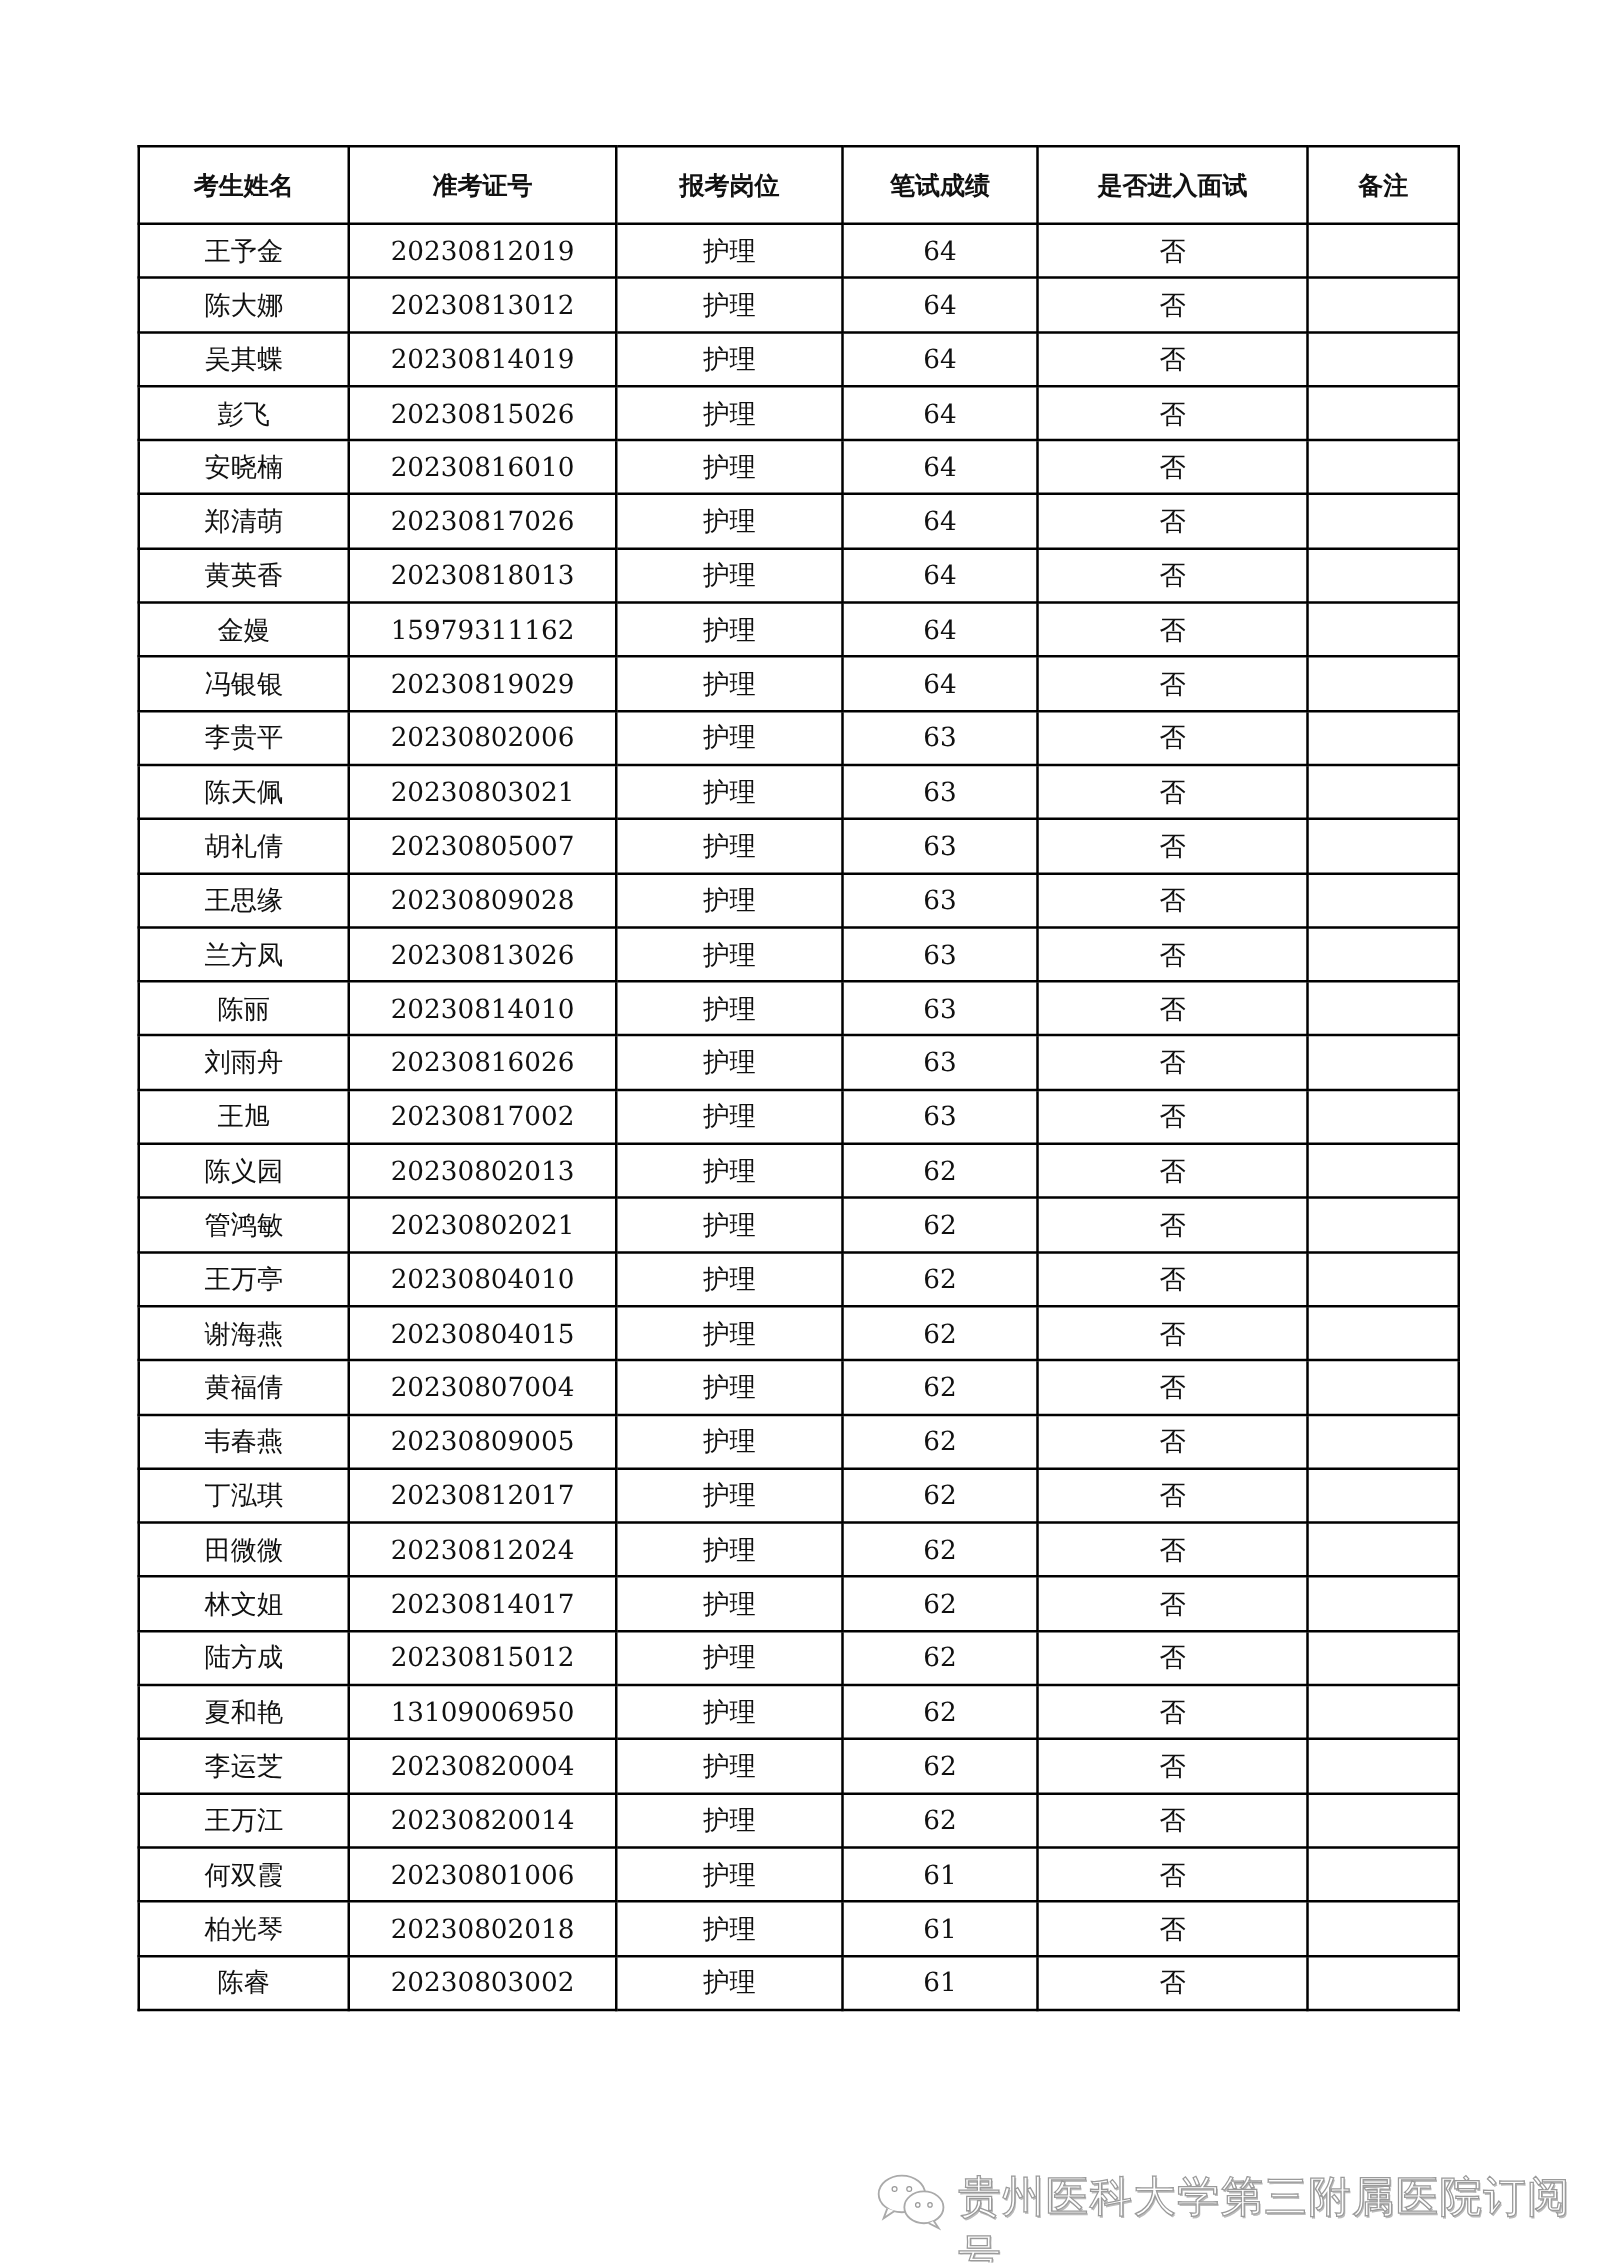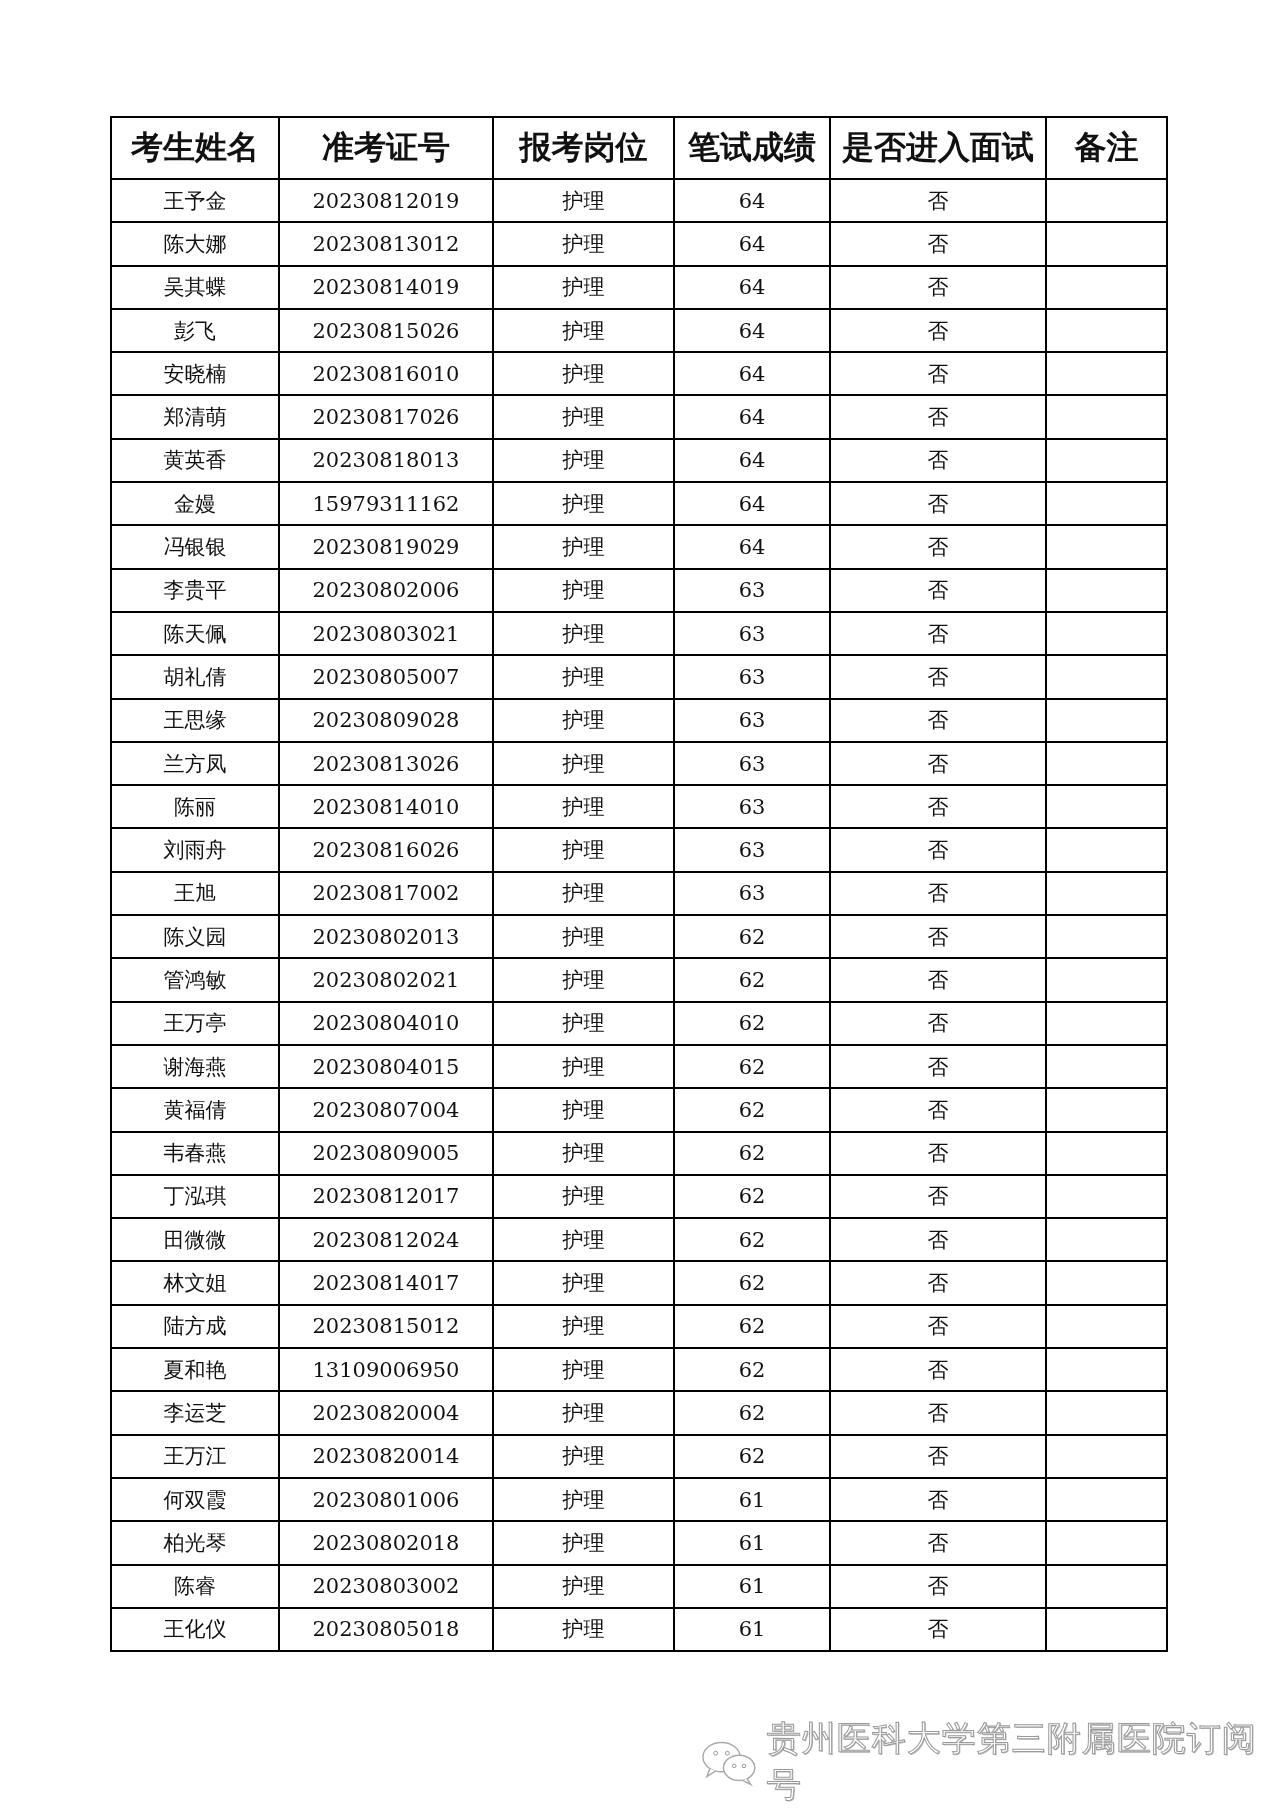--- a/index.html
+++ b/index.html
@@ -8,31 +8,31 @@
     position: absolute; left: 110px; top: 116px; width: 1058px;
     border-collapse: collapse; table-layout: fixed;
     border: 2px solid #000;
   }
   .sheet th, .sheet td {
     border: 2px solid #000; text-align: center; vertical-align: middle;
     padding: 0; color: #111;
   }
   .sheet th {
     height: 60px; font-family: Liberation Sans, sans-serif; font-weight: bold;
-    font-size: 32px;
+    font-size: 20px;
   }
   .sheet td {
     height: 41.3px; font-family: "DejaVu Serif", "Liberation Serif", serif;
     font-size: 21px;
   }
   .c1 { width: 168px; } .c2 { width: 214px; } .c3 { width: 181px; }
   .c4 { width: 156px; } .c5 { width: 216px; } .c6 { width: 121px; }
   .watermark {
     position: absolute; left: 700px; top: 1735px; height: 54px;
-    display: flex; align-items: center; gap: 8px;
+    display: flex; gap: 8px;
   }
   .wm-icon { width: 60px; height: 50px; }
   .wm-text {
     font-family: "DejaVu Sans", sans-serif; font-size: 34px; color: #fff;
     -webkit-text-stroke: 1px #9a9a9a; letter-spacing: 1px;
     text-shadow: 1px 1px 0 #bbb;
   }
 </style>
 </head>
 <body>
@@ -314,28 +314,20 @@
         <td></td>
       </tr>
       <tr>
         <td>陈睿</td>
         <td>20230803002</td>
         <td>护理</td>
         <td>61</td>
         <td>否</td>
         <td></td>
       </tr>
-      <tr>
-        <td>王化仪</td>
-        <td>20230805018</td>
-        <td>护理</td>
-        <td>61</td>
-        <td>否</td>
-        <td></td>
-      </tr>
     </tbody>
 </table>
 
 <div class="watermark">
   <svg class="wm-icon" viewBox="0 0 60 50">
     <ellipse cx="22" cy="20" rx="19" ry="15" fill="#fff" stroke="#aaa" stroke-width="1.5"></ellipse>
     <path d="M10 32 L7 40 L16 34" fill="#fff" stroke="#aaa" stroke-width="1.5"></path>
     <circle cx="16" cy="16" r="2" fill="#fff" stroke="#999"></circle>
     <circle cx="28" cy="16" r="2" fill="#fff" stroke="#999"></circle>
     <ellipse cx="40" cy="31" rx="16" ry="13" fill="#fff" stroke="#aaa" stroke-width="1.5"></ellipse>

